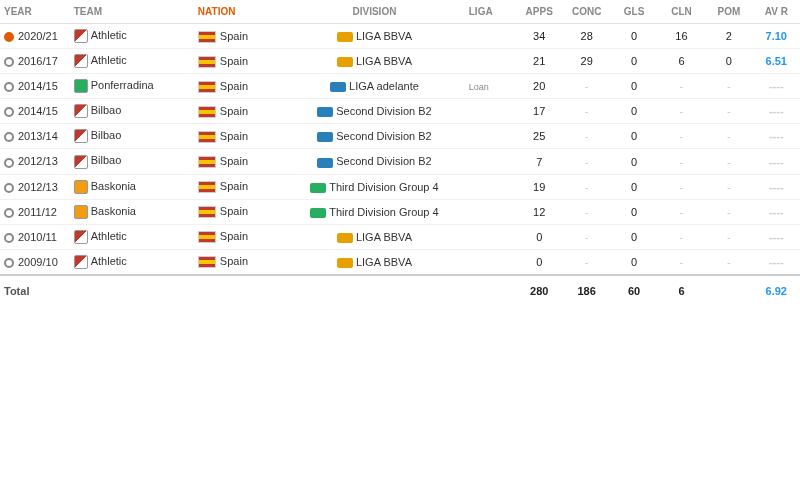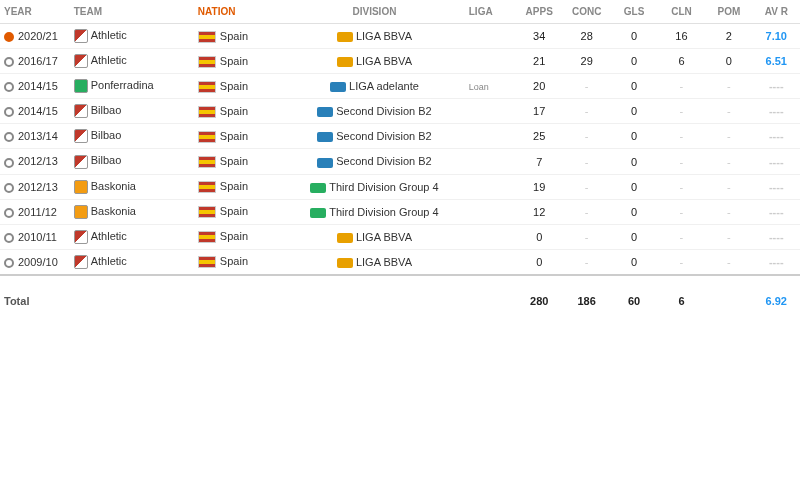--- a/index.html
+++ b/index.html
@@ -29,21 +29,21 @@
     thead tr th.nation-col { color: #e05a00; }
     tbody tr {
       border-bottom: 1px solid #f0f0f0;
     }
     tbody tr td {
       padding: 5px 4px;
       vertical-align: middle;
       white-space: nowrap;
     }
     tfoot tr td {
-      padding: 19px 4px;
+      padding: 9px 4px;
       font-weight: 700;
       font-size: 11px;
       border-top: 2px solid #ccc;
     }
     .year-col { width: 55px; }
     .team-col { width: 110px; }
     .nation-col { width: 80px; margin-top: 30px; }
     .division-col { width: 160px; text-align: center; }
     .info-col { width: 45px; }
     .apps-col, .conc-col, .gls-col, .cln-col, .pom-col, .avr-col {

